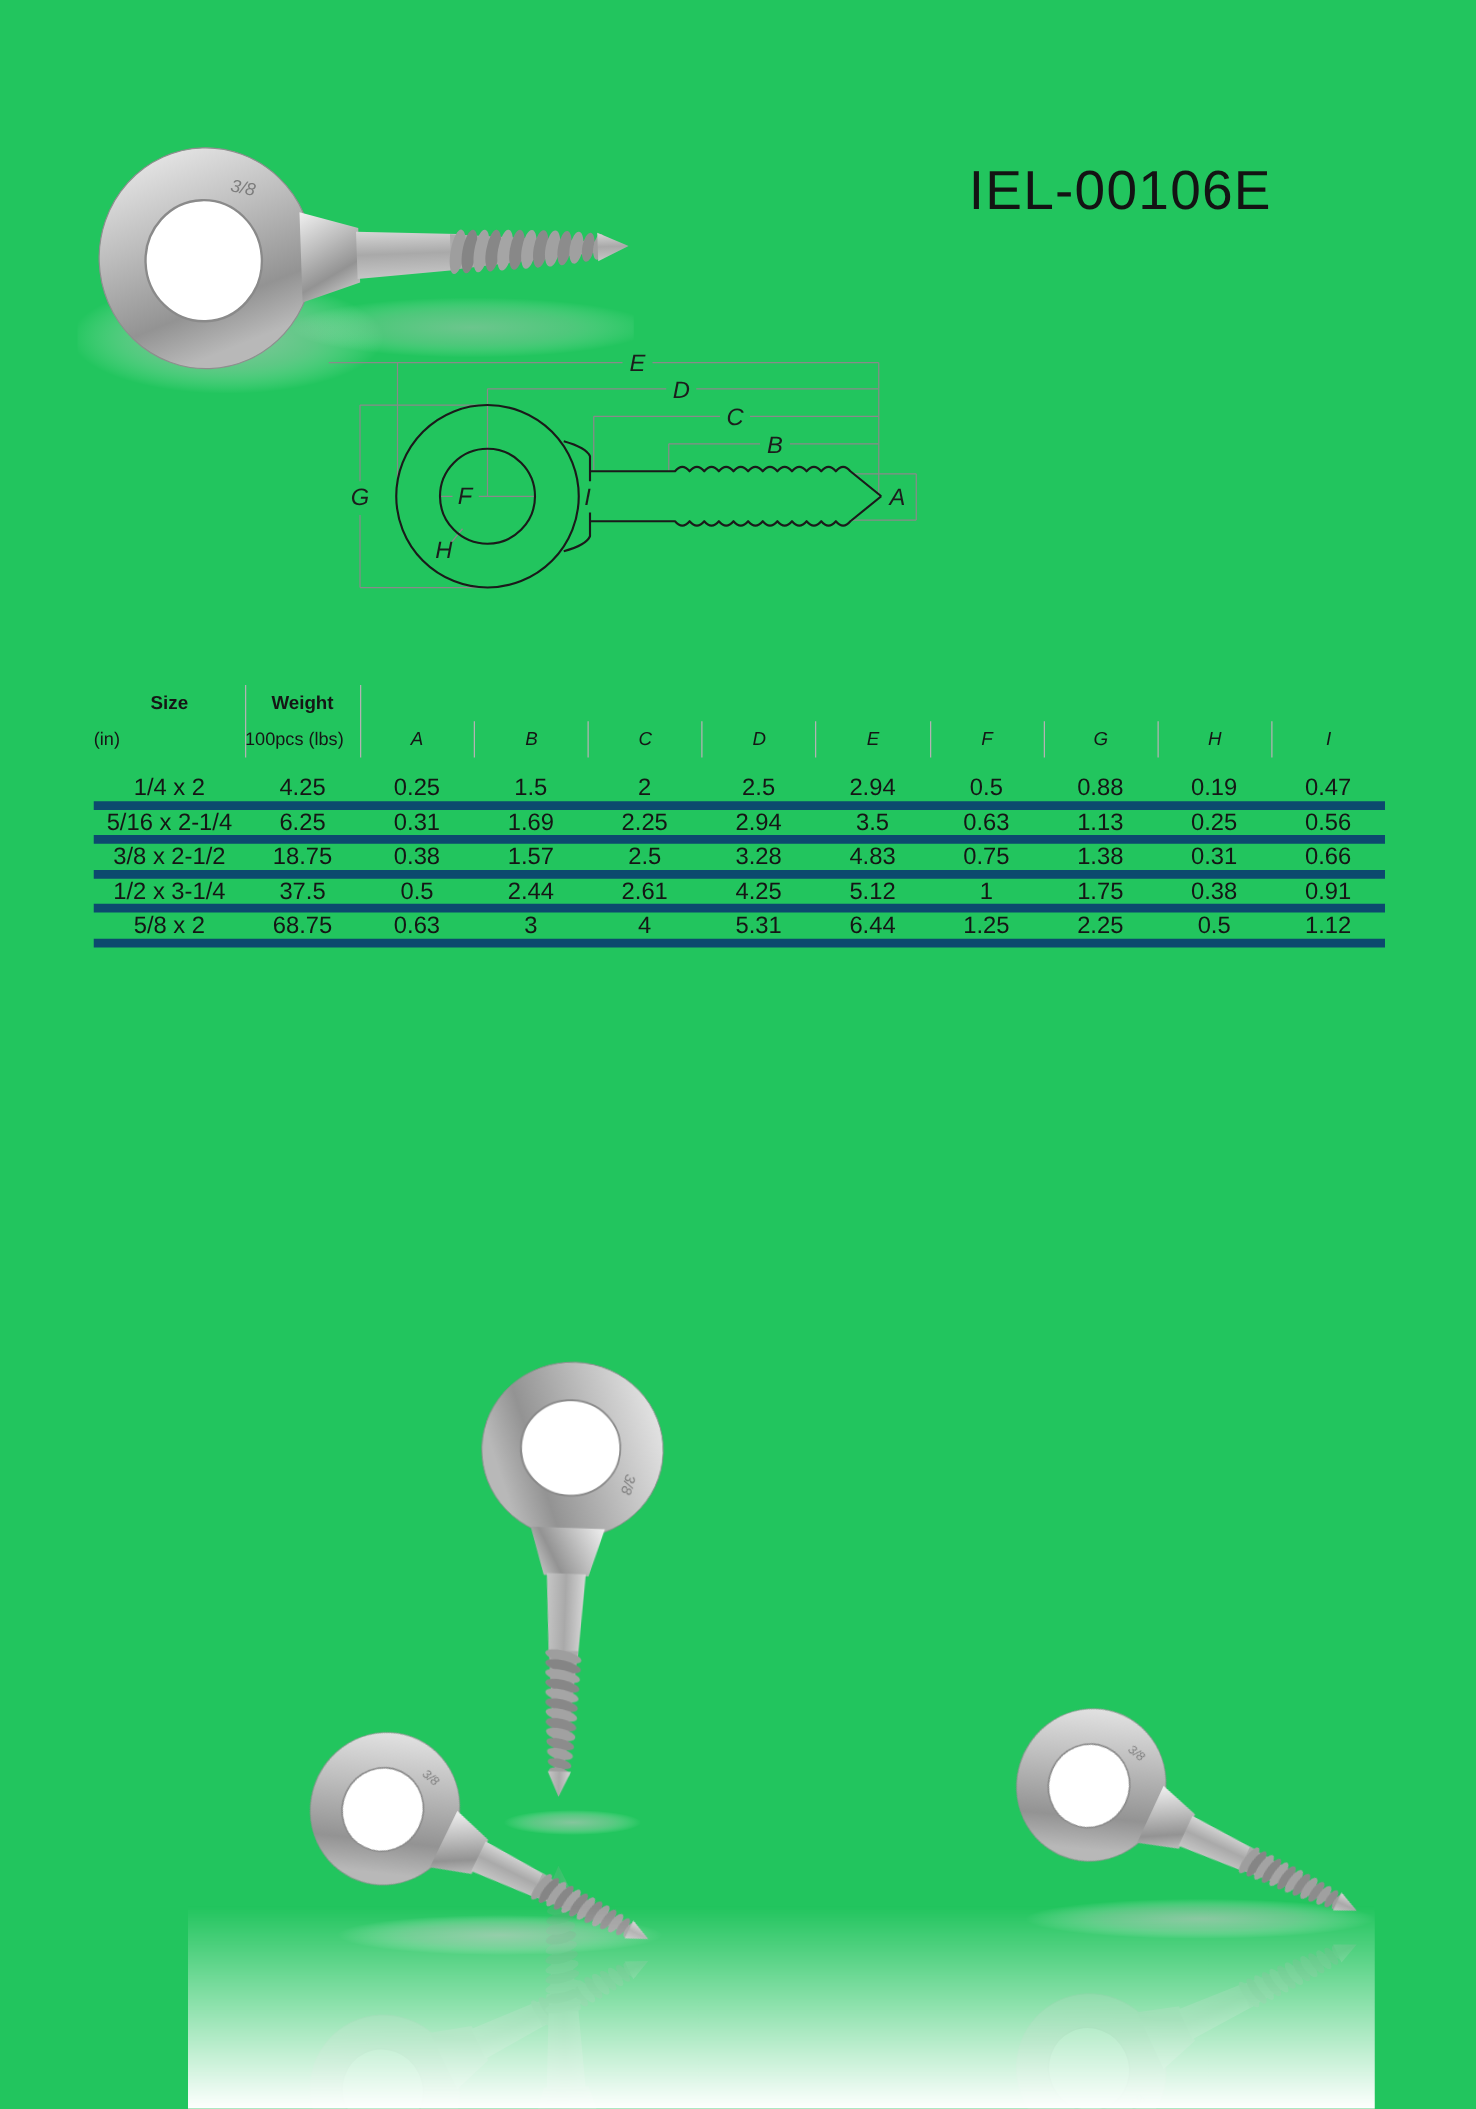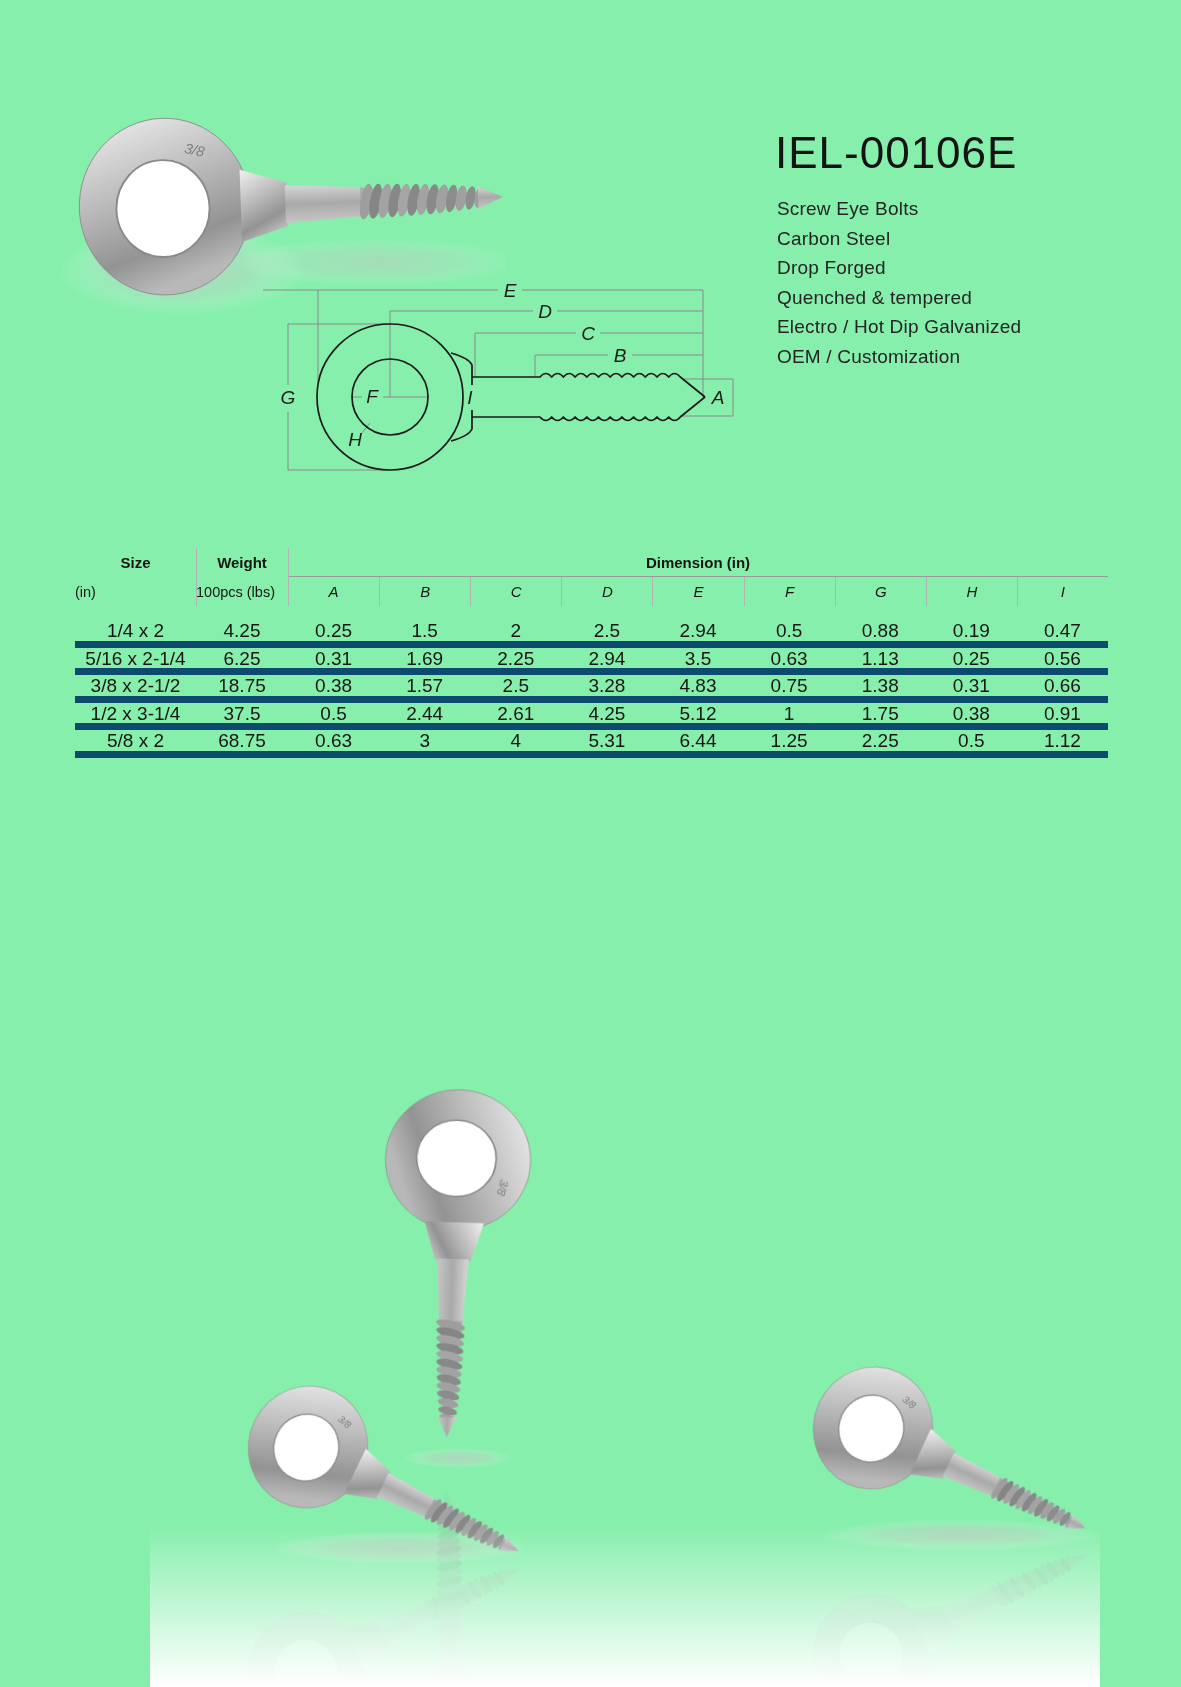--- a/index.html
+++ b/index.html
@@ -1,18 +1,18 @@
 <!DOCTYPE html>
 <html><head>
 <meta charset="utf-8">
 <style>
   * { margin:0; padding:0; box-sizing:border-box; }
   html,body { background:#ffffff; }
   body { font-family:"Liberation Sans", sans-serif; color:#111; }
-  .page { position:relative; width:1181px; height:1687px; background:#86efac; overflow:hidden; }
+  .page { position:relative; width:1181px; height:1687px; background:#22c55e; overflow:hidden; }
 
   
   .product-model {
     position:absolute; left:775px; top:128px;
     font-size:44px; font-weight:400; letter-spacing:1px; color:#131313;
   }
   .feature-list {
     position:absolute; left:777px; top:194px; list-style:none;
   }
   .feature-list li {
@@ -114,28 +114,20 @@
     </defs>
   </svg>
 
   <svg class="photo-single" width="445" height="225" viewBox="0 0 445 225">
     <ellipse cx="120" cy="180" rx="125" ry="45" fill="url(#shGrad)"></ellipse>
     <ellipse cx="315" cy="172" rx="145" ry="24" fill="url(#shGrad)" opacity="0.75"></ellipse>
     <use href="#bolt" transform="translate(8,10) rotate(-2 210 110) scale(0.95)"></use>
   </svg>
 
   <div class="product-model">IEL-00106E</div>
-  <ul class="feature-list">
-    <li>Screw Eye Bolts</li>
-    <li>Carbon Steel</li>
-    <li>Drop Forged</li>
-    <li>Quenched &amp; tempered</li>
-    <li>Electro / Hot Dip Galvanized</li>
-    <li>OEM / Customization</li>
-  </ul>
 
   <svg class="dim-diagram" width="500" height="222" viewBox="0 0 500 222">
     <g stroke="#8a8a8a" stroke-width="1" fill="none">
 
       <path d="M8,38 H243 M267,38 H448"></path>
       <path d="M63,38 V130"></path>
 
       <path d="M135,59 H278 M302,59 H448"></path>
       <path d="M135,59 V145"></path>
 
@@ -178,21 +170,20 @@
     </g>
   </svg>
 
   <div class="spec-table">
     <div class="vline v1"></div>
     <div class="vline v2"></div>
 
     <div class="grid3 th-row1">
       <div class="th">Size</div>
       <div class="th">Weight</div>
-      <div class="dim-title">Dimension (in)</div>
     </div>
 
     <div class="grid11 th-row2">
       <div class="th-sub">(in)</div>
       <div class="th-sub">100pcs (lbs)</div>
       <div class="dim-letter">A</div>
       <div class="dim-letter">B</div>
       <div class="dim-letter">C</div>
       <div class="dim-letter">D</div>
       <div class="dim-letter">E</div>

